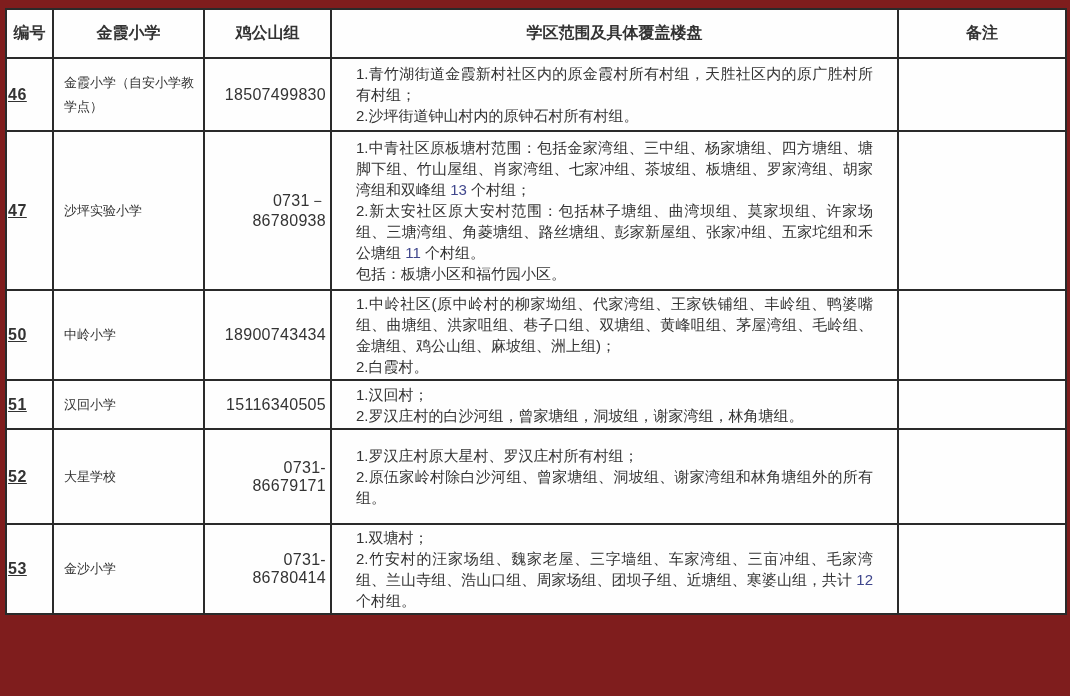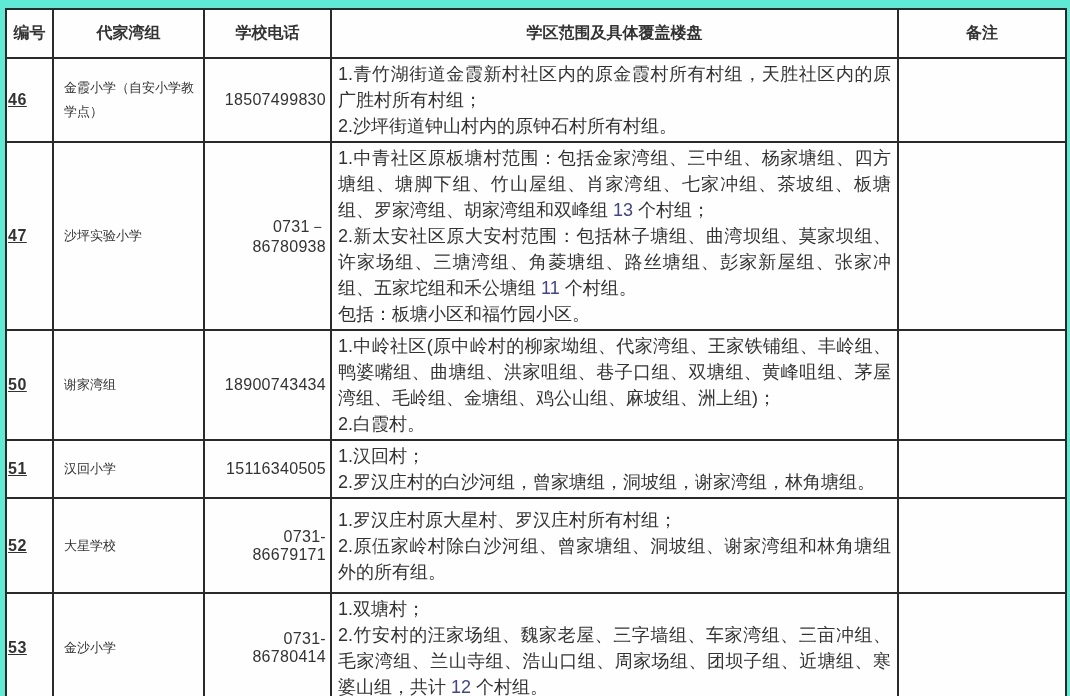--- a/index.html
+++ b/index.html
@@ -4,21 +4,21 @@
 <style>
   html, body { margin: 0; padding: 0; }
   body {
     font-family: "Liberation Sans", "DejaVu Sans", sans-serif;
     background: #ffffff;
   }
   .page {
     position: relative;
     width: 1070px;
     height: 696px;
-    background: #5eead4;
+    background: #7f1d1d;
     overflow: hidden;
   }
   table.school-table {
     position: absolute;
     left: 5px;
     top: 8px;
     width: 1060px;
     border-collapse: collapse;
     table-layout: fixed;
     background: #fefefe;
@@ -54,25 +54,25 @@
     line-height: 24px;
   }
   td.c-phone {
     font-size: 16px;
     text-align: right;
     vertical-align: middle;
     padding: 2px 4px 2px 9px;
     letter-spacing: 0.3px;
   }
   td.c-district {
-    font-size: 18px;
+    font-size: 15px;
     text-align: justify;
     vertical-align: middle;
-    padding: 2px 6px;
-    line-height: 26px;
+    padding: 2px 24px;
+    line-height: 21px;
     white-space: pre-line;
     word-break: break-all;
   }
   td.c-note {
     font-size: 15.5px;
     text-align: left;
     vertical-align: middle;
     padding: 2px 6px;
     line-height: 21px;
     word-break: break-all;
@@ -98,22 +98,22 @@
     <colgroup>
       <col style="width:47px">
       <col style="width:151px">
       <col style="width:127px">
       <col style="width:567px">
       <col style="width:168px">
     </colgroup>
     <thead>
       <tr>
         <th>编号</th>
-        <th>代家湾组</th>
-        <th>学校电话</th>
+        <th>金霞小学</th>
+        <th>鸡公山组</th>
         <th>学区范围及具体覆盖楼盘</th>
         <th>备注</th>
       </tr>
     </thead>
     <tbody>
       <tr>
         <td class="c-id">46</td>
         <td class="c-name">金霞小学（自安小学教学点）</td>
         <td class="c-phone">18507499830</td>
         <td class="c-district">1.青竹湖街道金霞新村社区内的原金霞村所有村组，天胜社区内的原广胜村所有村组；
@@ -124,21 +124,21 @@
         <td class="c-id">47</td>
         <td class="c-name">沙坪实验小学</td>
         <td class="c-phone">0731－86780938</td>
         <td class="c-district">1.中青社区原板塘村范围：包括金家湾组、三中组、杨家塘组、四方塘组、塘脚下组、竹山屋组、肖家湾组、七家冲组、茶坡组、板塘组、罗家湾组、胡家湾组和双峰组 <span class="num-hl">13</span> 个村组；
 2.新太安社区原大安村范围：包括林子塘组、曲湾坝组、莫家坝组、许家场组、三塘湾组、角菱塘组、路丝塘组、彭家新屋组、张家冲组、五家坨组和禾公塘组 <span class="num-hl">11</span> 个村组。
 包括：板塘小区和福竹园小区。</td>
         <td class="c-note"></td>
       </tr>
       <tr>
         <td class="c-id">50</td>
-        <td class="c-name">谢家湾组</td>
+        <td class="c-name">中岭小学</td>
         <td class="c-phone">18900743434</td>
         <td class="c-district">1.中岭社区(原中岭村的柳家坳组、代家湾组、王家铁铺组、丰岭组、鸭婆嘴组、曲塘组、洪家咀组、巷子口组、双塘组、黄峰咀组、茅屋湾组、毛岭组、金塘组、鸡公山组、麻坡组、洲上组)；
 2.白霞村。</td>
         <td class="c-note"></td>
       </tr>
       <tr>
         <td class="c-id">51</td>
         <td class="c-name">汉回小学</td>
         <td class="c-phone">15116340505</td>
         <td class="c-district">1.汉回村；

